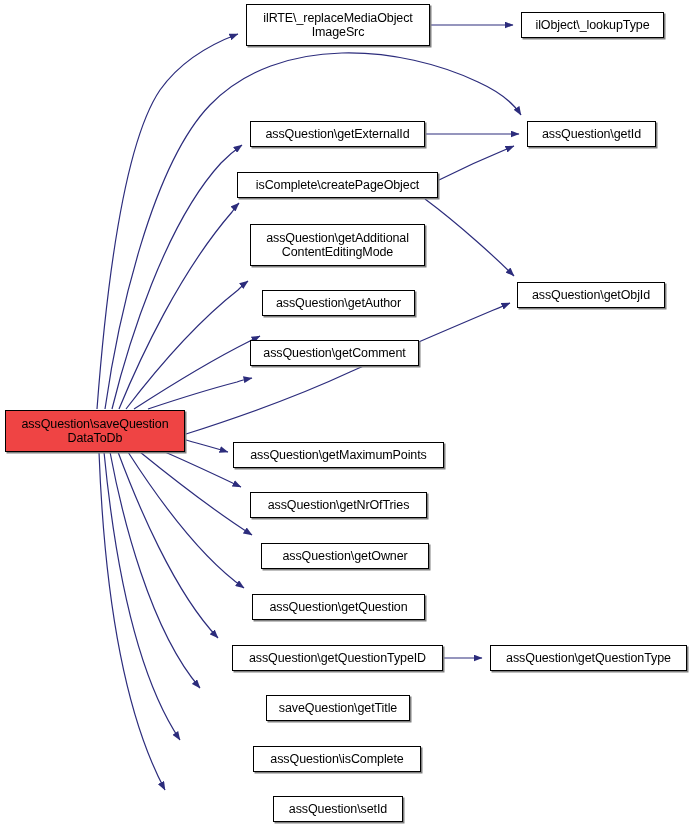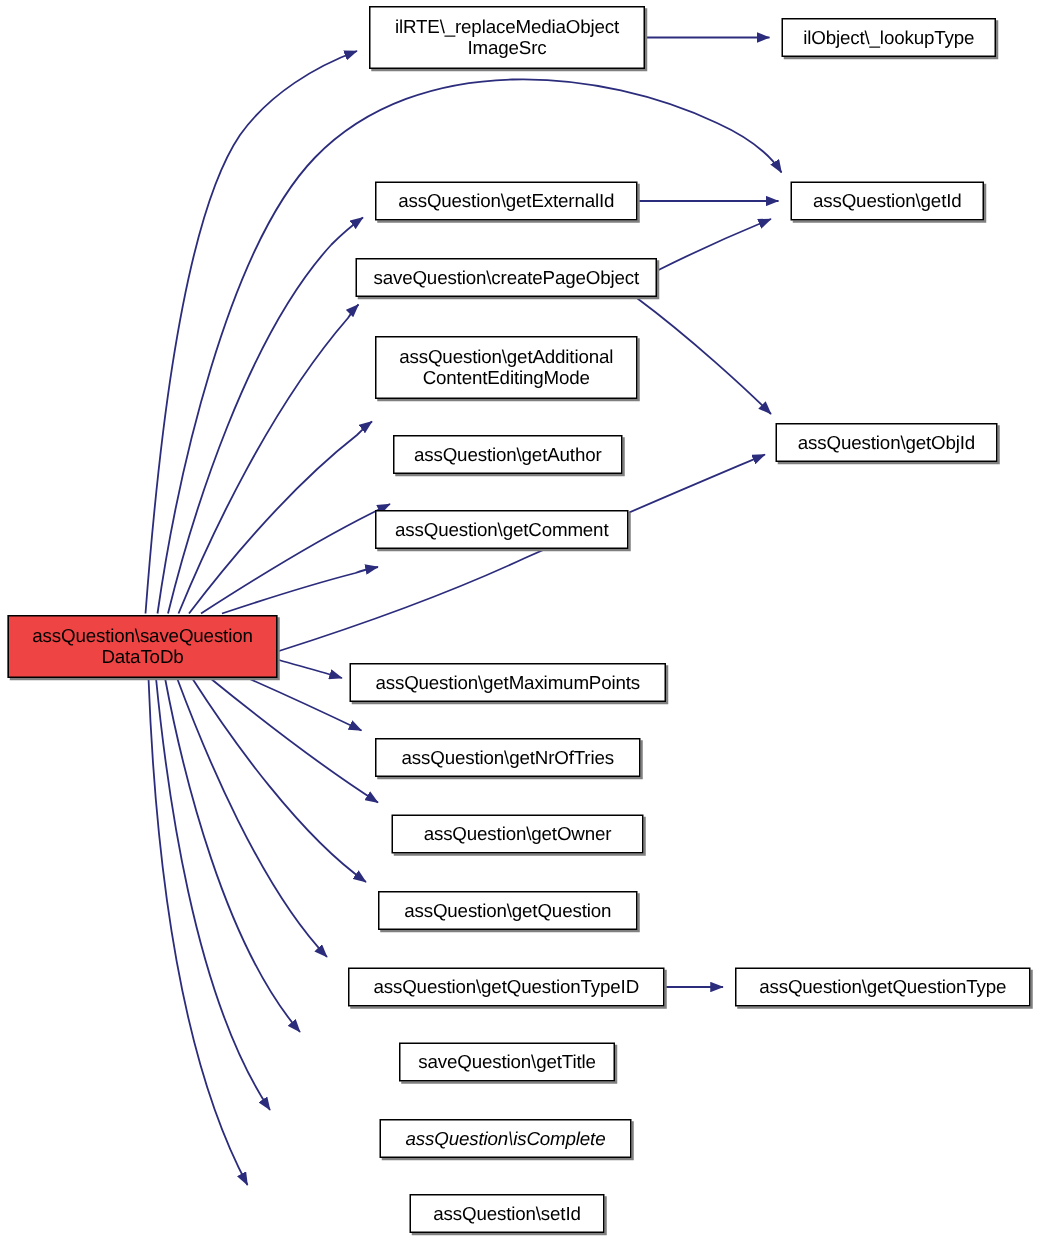--- a/index.html
+++ b/index.html
@@ -82,29 +82,29 @@
       </g>
   </svg>
   <div id="nodes">
       <div class="node highlight" style="left: 5px; top: 410px; width: 180px; height: 42px;"><span class="node-label">assQuestion\saveQuestion
 DataToDb</span></div>
       <div class="node" style="left: 246px; top: 4px; width: 184px; height: 42px;"><span class="node-label">ilRTE\_replaceMediaObject
 ImageSrc</span></div>
       <div class="node" style="left: 521px; top: 12px; width: 143px; height: 26px;"><span class="node-label">ilObject\_lookupType</span></div>
       <div class="node" style="left: 250px; top: 121px; width: 175px; height: 26px;"><span class="node-label">assQuestion\getExternalId</span></div>
       <div class="node" style="left: 527px; top: 121px; width: 129px; height: 26px;"><span class="node-label">assQuestion\getId</span></div>
-      <div class="node" style="left: 237px; top: 172px; width: 201px; height: 26px;"><span class="node-label">saveQuestion\createPageObject</span></div>
+      <div class="node" style="left: 237px; top: 172px; width: 201px; height: 26px;"><span class="node-label">isComplete\createPageObject</span></div>
       <div class="node" style="left: 250px; top: 224px; width: 175px; height: 42px;"><span class="node-label">assQuestion\getAdditional
 ContentEditingMode</span></div>
       <div class="node" style="left: 517px; top: 282px; width: 148px; height: 26px;"><span class="node-label">assQuestion\getObjId</span></div>
       <div class="node" style="left: 262px; top: 290px; width: 153px; height: 26px;"><span class="node-label">assQuestion\getAuthor</span></div>
       <div class="node" style="left: 250px; top: 340px; width: 169px; height: 26px;"><span class="node-label">assQuestion\getComment</span></div>
       <div class="node" style="left: 233px; top: 442px; width: 211px; height: 26px;"><span class="node-label">assQuestion\getMaximumPoints</span></div>
       <div class="node" style="left: 250px; top: 492px; width: 177px; height: 26px;"><span class="node-label">assQuestion\getNrOfTries</span></div>
       <div class="node" style="left: 261px; top: 543px; width: 168px; height: 26px;"><span class="node-label">assQuestion\getOwner</span></div>
       <div class="node" style="left: 252px; top: 594px; width: 173px; height: 26px;"><span class="node-label">assQuestion\getQuestion</span></div>
       <div class="node" style="left: 232px; top: 645px; width: 211px; height: 26px;"><span class="node-label">assQuestion\getQuestionTypeID</span></div>
       <div class="node" style="left: 490px; top: 645px; width: 197px; height: 26px;"><span class="node-label">assQuestion\getQuestionType</span></div>
       <div class="node" style="left: 266px; top: 695px; width: 144px; height: 26px;"><span class="node-label">saveQuestion\getTitle</span></div>
-      <div class="node" style="left: 253px; top: 746px; width: 168px; height: 26px; font-style: italic;"><span class="node-label">assQuestion\isComplete</span></div>
+      <div class="node" style="left: 253px; top: 746px; width: 168px; height: 26px;"><span class="node-label">assQuestion\isComplete</span></div>
       <div class="node" style="left: 273px; top: 796px; width: 130px; height: 26px;"><span class="node-label">assQuestion\setId</span></div>
     </div>
 </div>
 
 </body></html>

